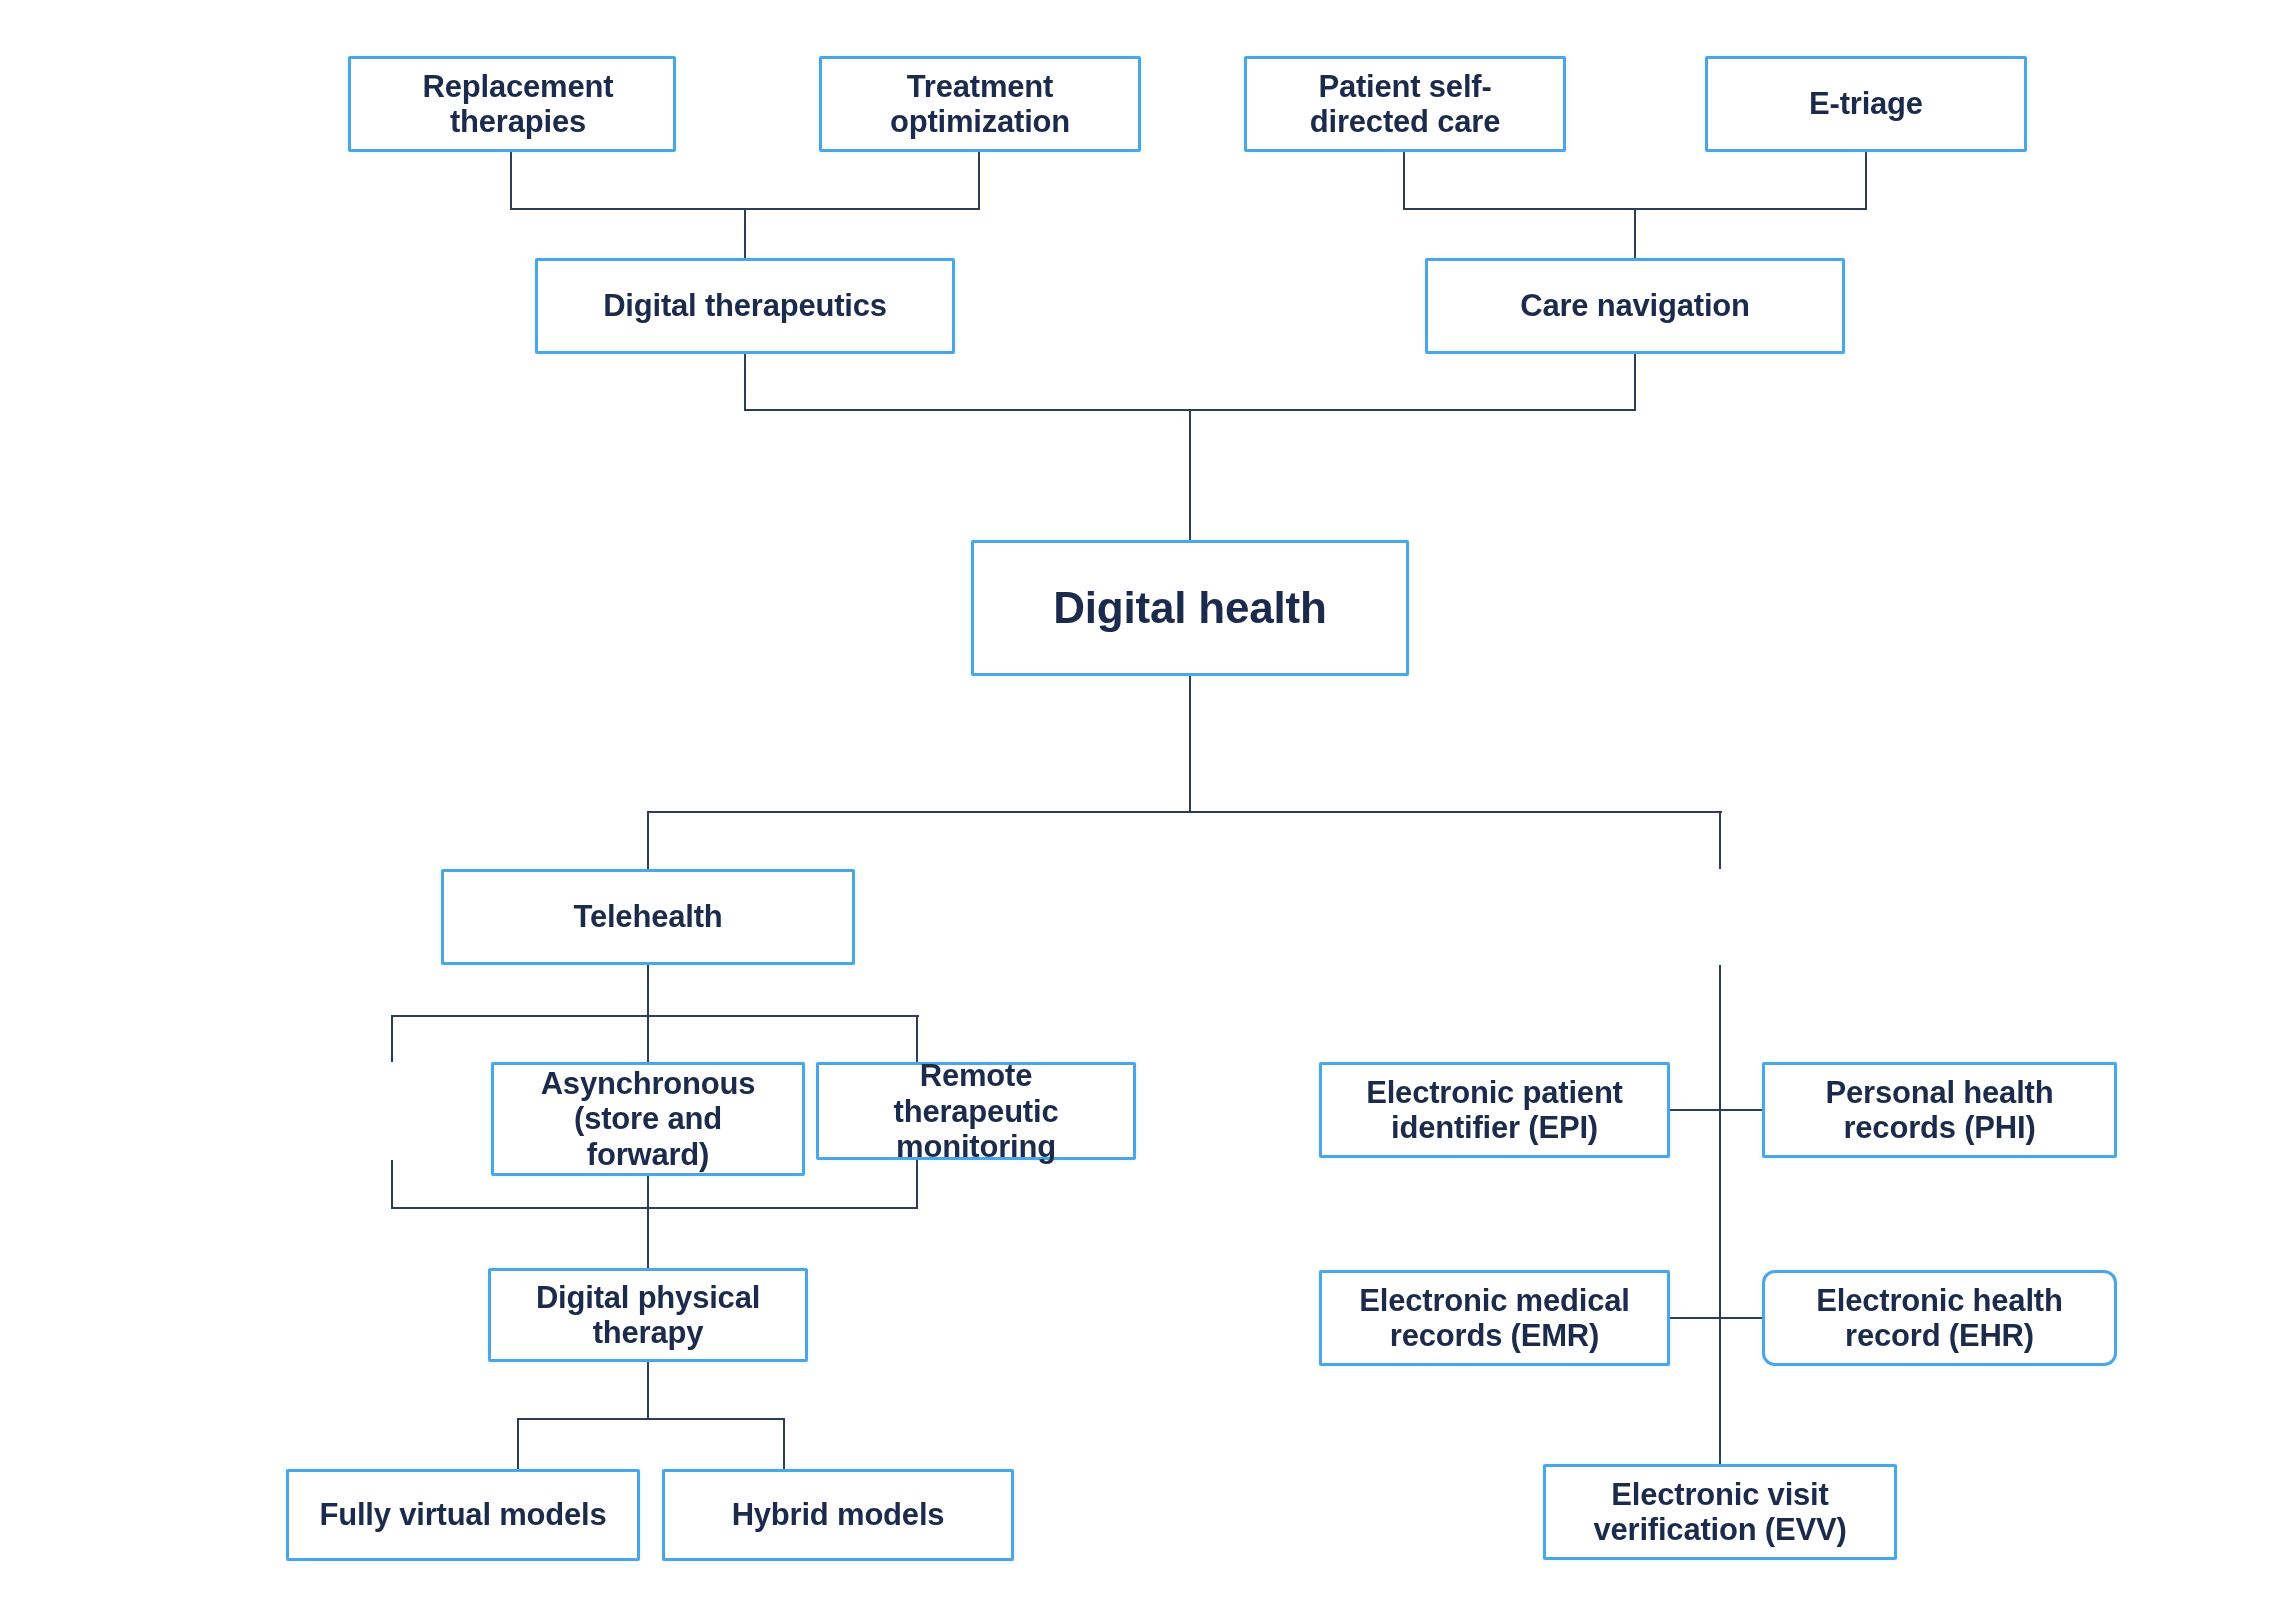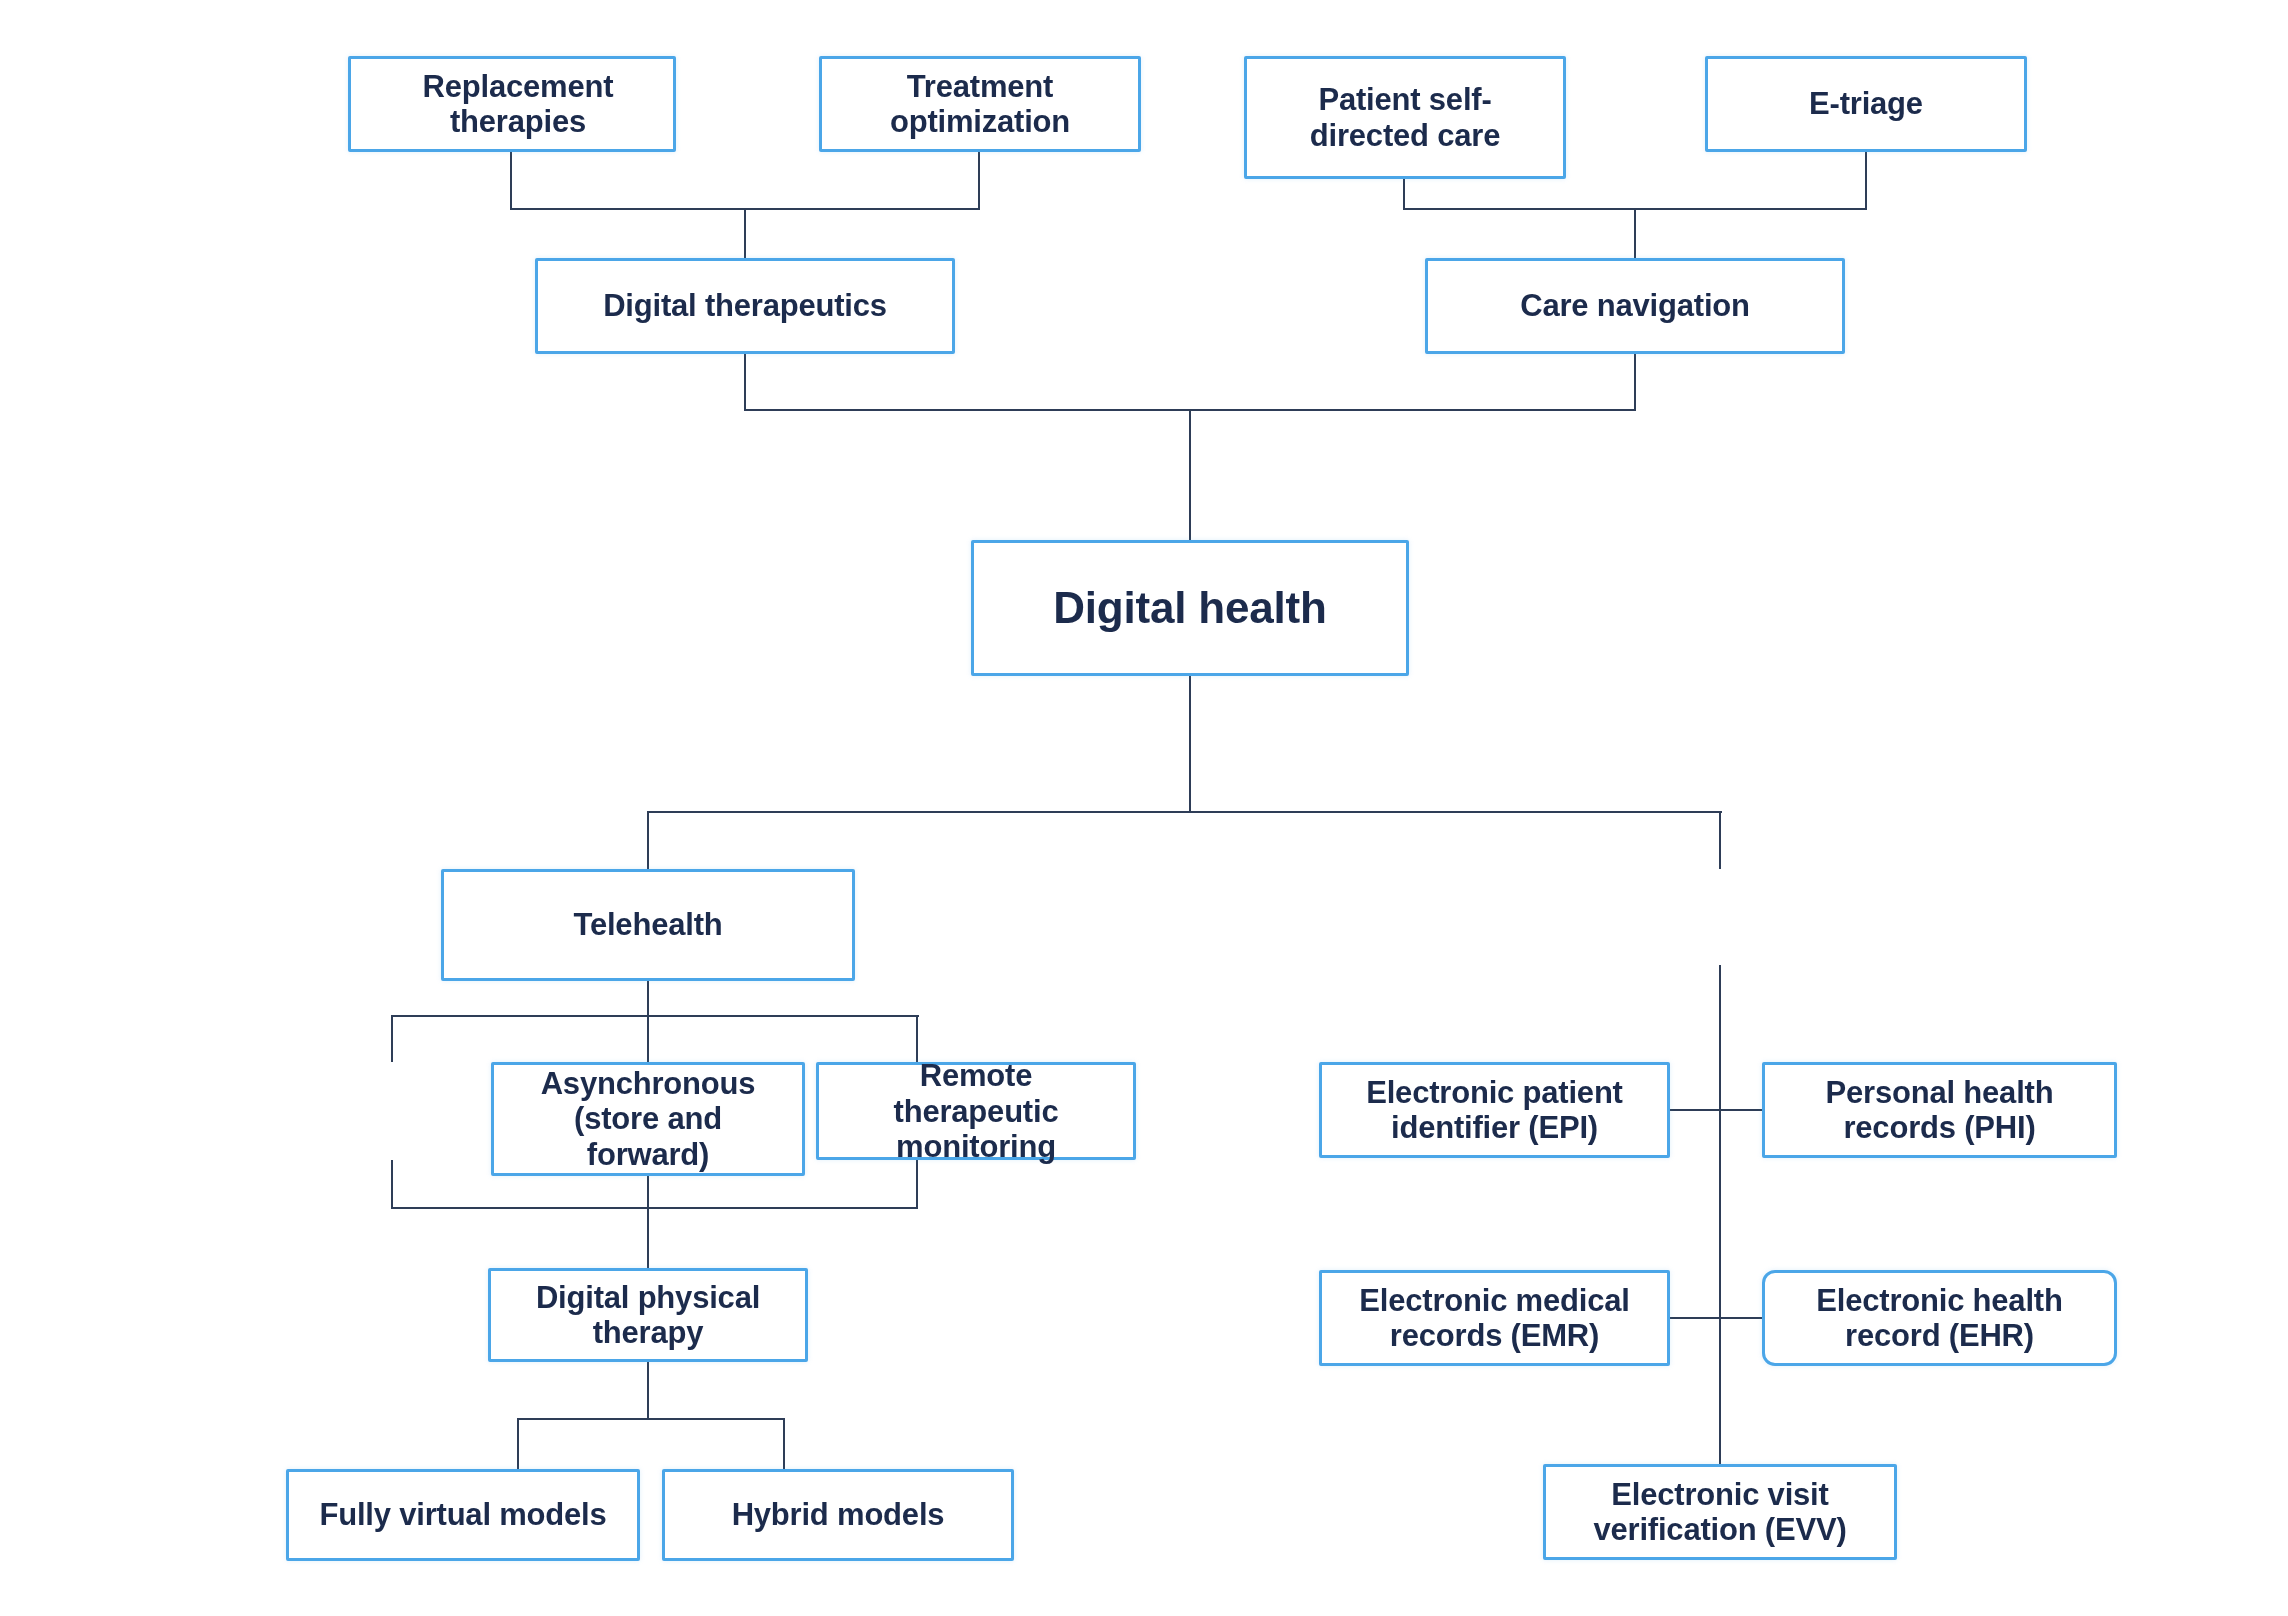--- a/index.html
+++ b/index.html
@@ -84,32 +84,32 @@
   <div class="vline" style="left:1719px; top:965px; height:499px;"></div>
   <div class="hline" style="left:1670px; top:1109px; width:92px;"></div>
   <div class="hline" style="left:1670px; top:1317px; width:92px;"></div>
 
   <div class="node" style="left:348px; top:56px; width:328px; height:96px;padding-left:12px;">Replacement
 therapies</div>
 
   <div class="node" style="left:819px; top:56px; width:322px; height:96px;">Treatment
 optimization</div>
 
-  <div class="node" style="left:1244px; top:56px; width:322px; height:123px;">Patient self-
+  <div class="node" style="left:1244px; top:56px; width:322px; height:96px;">Patient self-
 directed care</div>
 
   <div class="node" style="left:1705px; top:56px; width:322px; height:96px;">E-triage</div>
 
   <div class="node" style="left:535px; top:258px; width:420px; height:96px;">Digital therapeutics</div>
 
   <div class="node" style="left:1425px; top:258px; width:420px; height:96px;">Care navigation</div>
 
   <div class="node root" style="left:971px; top:540px; width:438px; height:136px;">Digital health</div>
 
-  <div class="node" style="left:441px; top:869px; width:414px; height:112px;text-align:right;">Telehealth</div>
+  <div class="node" style="left:441px; top:869px; width:414px; height:96px;text-align:right;">Telehealth</div>
 
 
 
   <div class="node" style="left:491px; top:1062px; width:314px; height:114px;">Asynchronous
 (store and
 forward)</div>
 
   <div class="node" style="left:816px; top:1062px; width:320px; height:98px;">Remote
 therapeutic
 monitoring</div>

